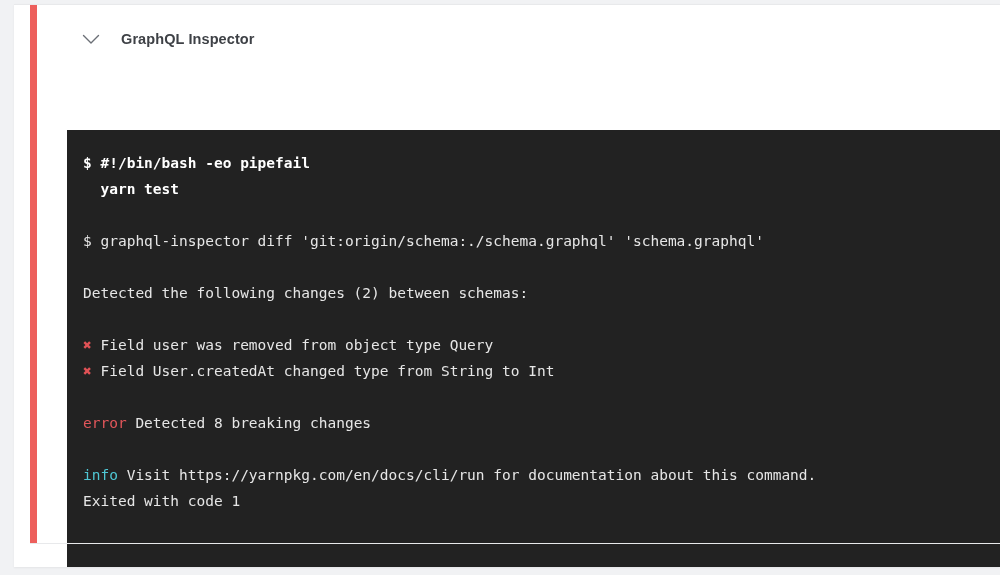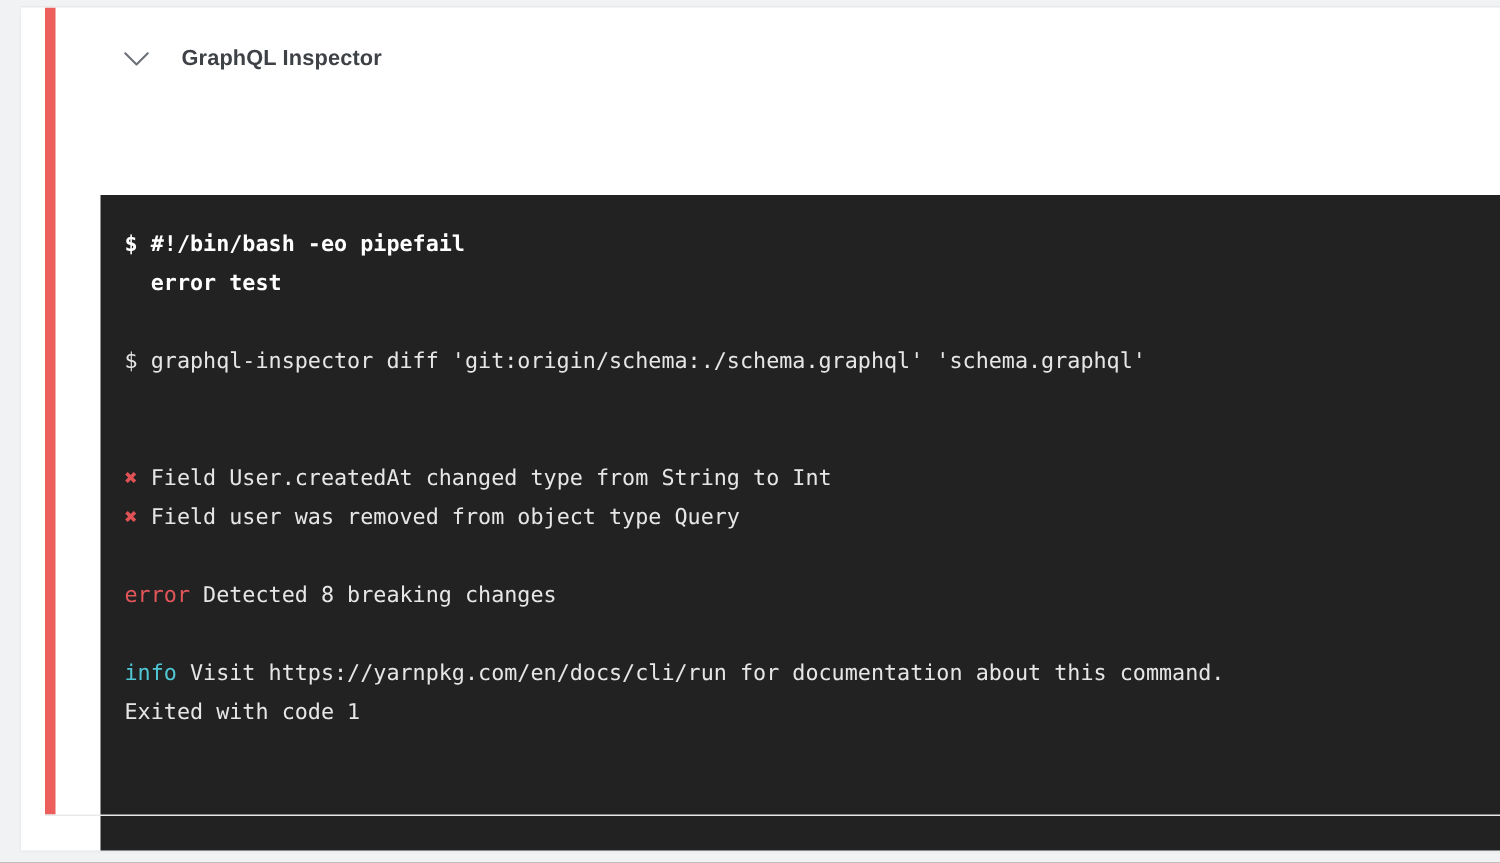--- a/index.html
+++ b/index.html
@@ -127,27 +127,28 @@
       <span class="chevron-icon">
         <svg viewBox="0 0 26 26" width="26" height="26" fill="none" stroke="currentColor" stroke-width="1.4" stroke-linecap="round" stroke-linejoin="round">
           <polyline points="5.5,9.5 13,17 20.5,9.5"></polyline>
         </svg>
       </span>
       <span class="step-title">GraphQL Inspector</span>
     </div>
 
     <div class="terminal">
       <div class="log-line bold"><span>$ #!/bin/bash -eo pipefail</span></div>
-      <div class="log-line bold"><span>  error test</span></div>
+      <div class="log-line bold"><span>  yarn test</span></div>
       <div class="log-line blank"><span> </span></div>
       <div class="log-line"><span>$ graphql-inspector diff 'git:origin/schema:./schema.graphql' 'schema.graphql'</span></div>
       <div class="log-line blank"><span> </span></div>
+      <div class="log-line"><span>Detected the following changes (2) between schemas:</span></div>
       <div class="log-line blank"><span> </span></div>
+      <div class="log-line"><span class="tok-cross">✖</span><span class="tok-text"> Field user was removed from object type Query</span></div>
       <div class="log-line"><span class="tok-cross">✖</span><span class="tok-text"> Field User.createdAt changed type from String to Int</span></div>
-      <div class="log-line"><span class="tok-cross">✖</span><span class="tok-text"> Field user was removed from object type Query</span></div>
       <div class="log-line blank"><span> </span></div>
       <div class="log-line"><span class="tok-error">error</span><span class="tok-text"> Detected 8 breaking changes</span></div>
       <div class="log-line blank"><span> </span></div>
       <div class="log-line"><span class="tok-info">info</span><span class="tok-text"> Visit https://yarnpkg.com/en/docs/cli/run for documentation about this command.</span></div>
       <div class="log-line"><span>Exited with code 1</span></div>
     </div>
 
     <div class="step-divider"></div>
 
   </div>

